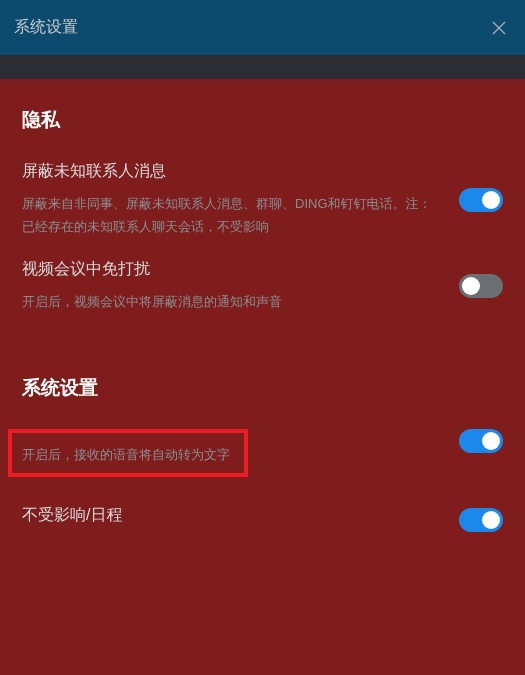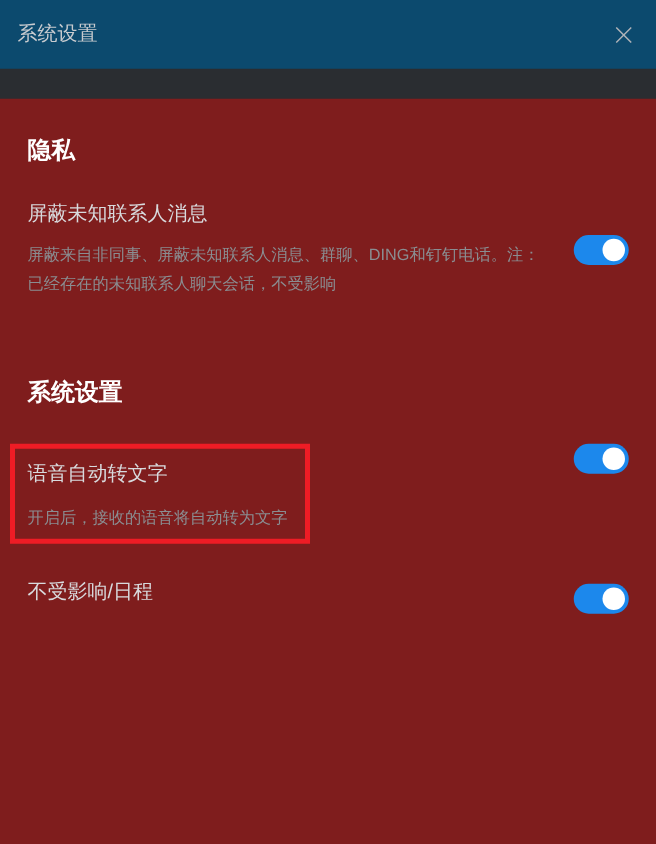--- a/index.html
+++ b/index.html
@@ -139,28 +139,36 @@
   <div class="setting-row">
     <div class="setting-text">
       <span class="setting-label">屏蔽未知联系人消息</span>
       <div class="setting-desc">屏蔽来自非同事、屏蔽未知联系人消息、群聊、DING和钉钉电话。注：已经存在的未知联系人聊天会话，不受影响</div>
     </div>
     <div class="toggle on">
       <div class="toggle-knob"></div>
     </div>
   </div>
 
+  <div class="setting-row">
+    <div class="setting-text">
+      <span class="setting-label">视频会议中免打扰</span>
+      <div class="setting-desc">开启后，视频会议中将屏蔽消息的通知和声音</div>
+    </div>
+    <div class="toggle off">
+      <div class="toggle-knob"></div>
+    </div>
+  </div>
 
   <div class="section-spacer"></div>
 
   <div class="section-title">系统设置</div>
 
   <div class="highlight-row">
     <div class="highlighted">
-      <span class="setting-label">语音自动转文字</span>
       <div class="setting-desc">开启后，接收的语音将自动转为文字</div>
     </div>
     <div class="toggle on">
       <div class="toggle-knob"></div>
     </div>
   </div>
 
   <div class="setting-row">
     <div class="setting-text">
       <span class="setting-label">不受影响/日程</span>

